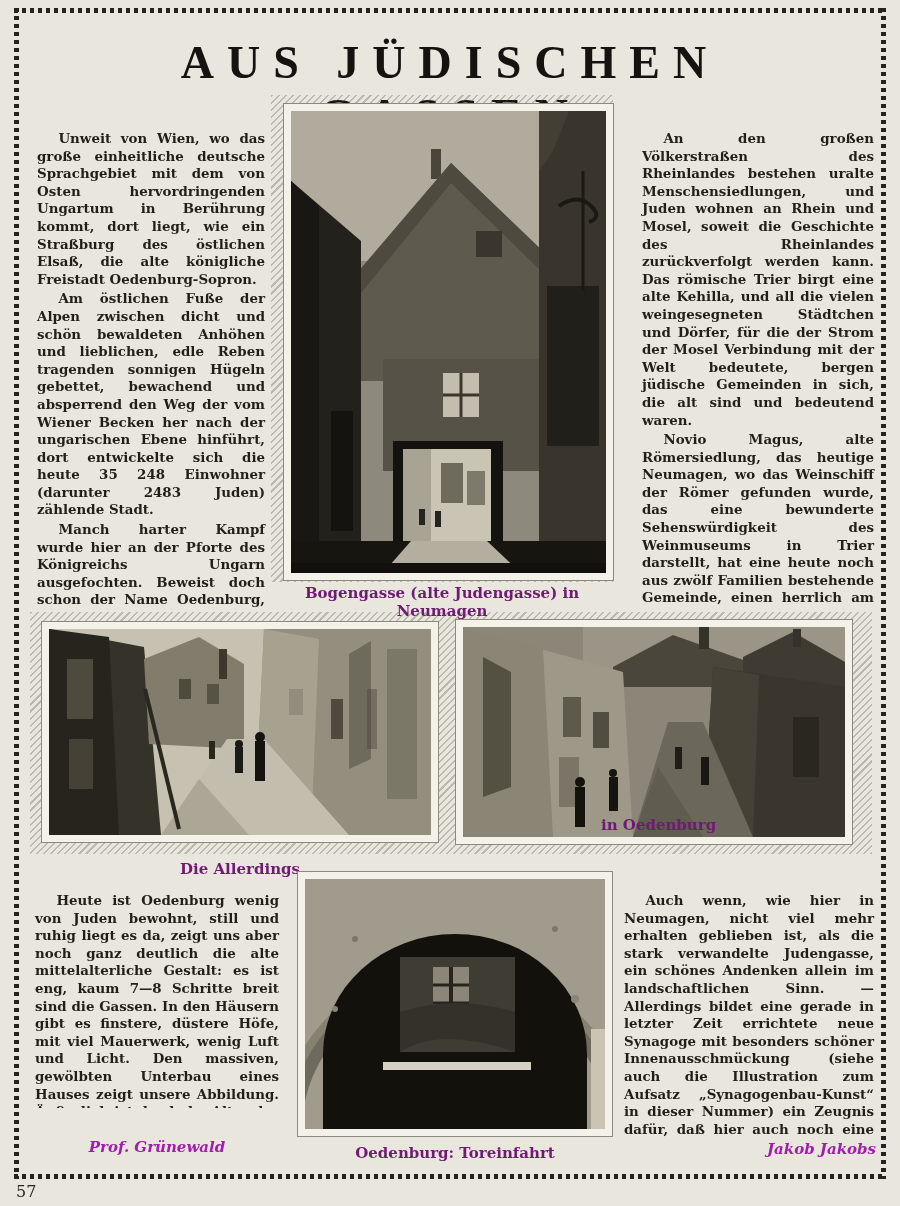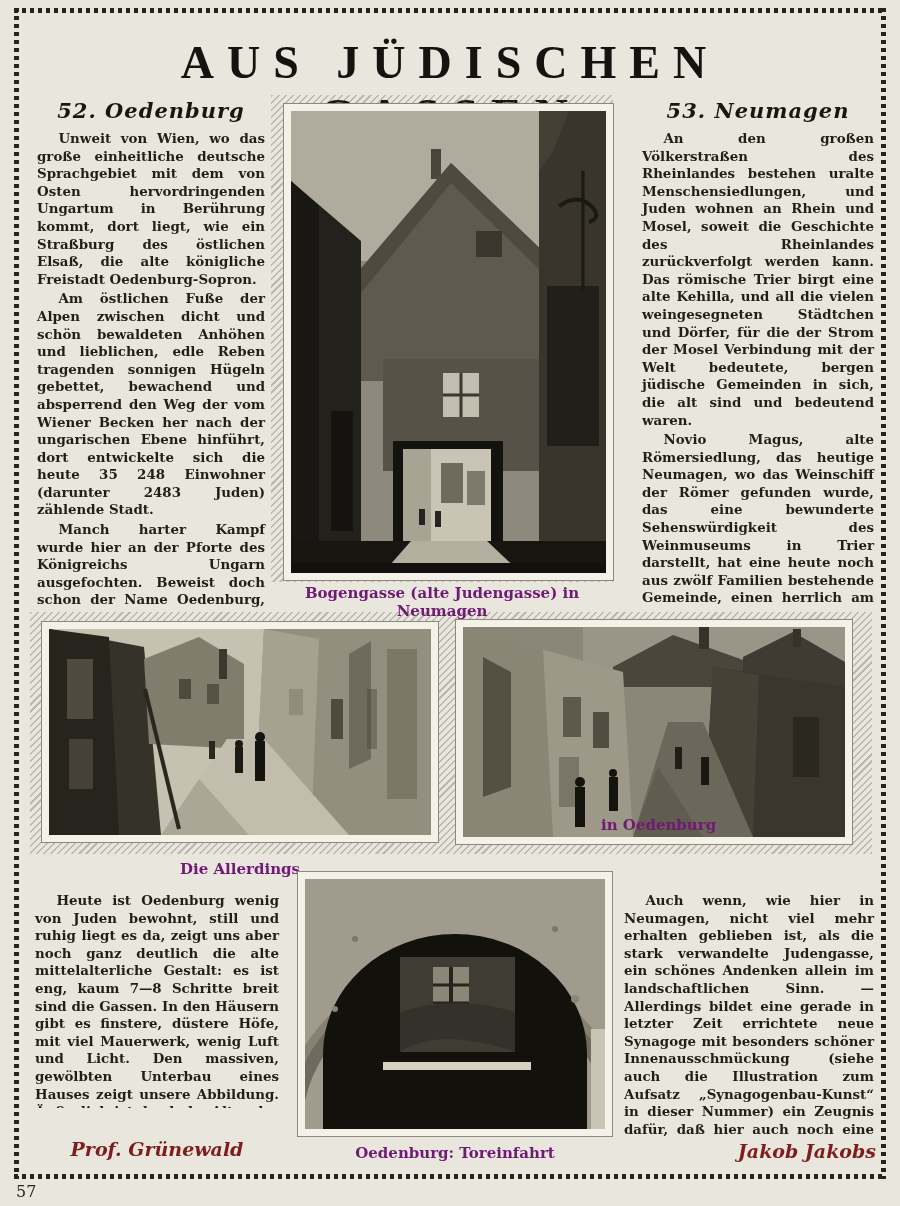--- a/index.html
+++ b/index.html
@@ -17,36 +17,35 @@
 
   .col{position:absolute;font-size:13.4px;line-height:17.6px;text-align:justify;font-weight:bold;color:#221f1a;overflow:hidden;}
   .col p{margin:2px;text-indent:1.6em;}
   .col p.noindent{text-indent:0;}
 
   .hatch{position:absolute;background:repeating-linear-gradient(135deg,rgba(70,66,58,.28) 0 1.5px,rgba(0,0,0,0) 1.5px 5px);}
   .photo{position:absolute;border:7px solid #f3f1e8;box-shadow:0 0 0 1px #8d897e;}
   .photo svg{display:block;}
 
   .caption{position:absolute;font-weight:bold;font-size:15px;color:#701a75;}
-  .sig{position:absolute;font-weight:bold;font-style:italic;font-size:19px;color:#7f1d1d;text-align:right;}
+  .sig{position:absolute;font-weight:bold;font-style:italic;font-size:15px;color:#a21caf;text-align:right;}
   .pagenum{position:absolute;left:16px;top:1182px;font-size:16px;color:#2a2722;}
 </style>
 </head>
 <body>
 
 <div class="page">
 
   <div class="dot-h" style="left:14px;top:8px;width:872px;"></div>
   <div class="dot-h" style="left:14px;top:1174px;width:872px;"></div>
   <div class="dot-v" style="left:14px;top:8px;height:1171px;"></div>
   <div class="dot-v" style="left:881px;top:8px;height:1171px;"></div>
 
   <div class="title">AUS JÜDISCHEN GASSEN</div>
 
-  <div class="art-head" style="left:35px;top:98px;width:232px;">52. Oedenburg</div>
   <div class="col" style="left:35px;top:128px;width:232px;height:482px;">
     <p>Unweit von Wien, wo das große einheitliche deutsche Sprachgebiet mit dem von Osten hervordringenden Ungartum in Berührung kommt, dort liegt, wie ein Straßburg des östlichen Elsaß, die alte königliche Freistadt Oedenburg-Sopron.</p>
     <p>Am östlichen Fuße der Alpen zwischen dicht und schön bewaldeten Anhöhen und lieblichen, edle Reben tragenden sonnigen Hügeln gebettet, bewachend und absperrend den Weg der vom Wiener Becken her nach der ungarischen Ebene hinführt, dort entwickelte sich die heute 35 248 Einwohner (darunter 2483 Juden) zählende Stadt.</p>
     <p>Manch harter Kampf wurde hier an der Pforte des Königreichs Ungarn ausgefochten. Beweist doch schon der Name Oedenburg, daß die ersten deutschen Ansiedler die alte Römerstadt Scarabantia (daraus der ungarische Name Sopron) verfallen und verödet vorfanden. In den ersten Jahrhunderten nach der ungarischen Landnahme war hier ein weites, mehrere Tagewege breites Grenzgebiet, wie dies auch Raschi zu seiner Zeit bekannt war.</p>
   </div>
 
   <div class="hatch" style="left:271px;top:95px;width:342px;height:487px;"></div>
   <div class="photo" style="left:284px;top:104px;">
     <svg width="315" height="462" viewBox="0 0 315 462">
       <rect width="315" height="462" fill="#8d897c"></rect>
@@ -80,21 +79,20 @@
       <path d="M268,95 q20,-14 34,2 q8,10 -4,14" fill="none" stroke="#1b1914" stroke-width="4"></path>
       <line x1="292" y1="60" x2="292" y2="180" stroke="#1b1914" stroke-width="3"></line>
 
       <rect x="0" y="430" width="315" height="32" fill="#17150f"></rect>
       <polygon points="120,430 196,430 230,462 92,462" fill="#b3ae9e"></polygon>
       <rect x="0" y="452" width="315" height="10" fill="#12100c"></rect>
     </svg>
   </div>
   <div class="caption" style="left:271px;top:584px;width:342px;text-align:center;">Bogengasse (alte Judengasse) in Neumagen</div>
 
-  <div class="art-head" style="left:640px;top:98px;width:236px;">53. Neumagen</div>
   <div class="col" style="left:640px;top:128px;width:236px;height:482px;">
     <p>An den großen Völkerstraßen des Rheinlandes bestehen uralte Menschensiedlungen, und Juden wohnen an Rhein und Mosel, soweit die Geschichte des Rheinlandes zurückverfolgt werden kann. Das römische Trier birgt eine alte Kehilla, und all die vielen weingesegneten Städtchen und Dörfer, für die der Strom der Mosel Verbindung mit der Welt bedeutete, bergen jüdische Gemeinden in sich, die alt sind und bedeutend waren.</p>
     <p>Novio Magus, alte Römersiedlung, das heutige Neumagen, wo das Weinschiff der Römer gefunden wurde, das eine bewunderte Sehenswürdigkeit des Weinmuseums in Trier darstellt, hat eine heute noch aus zwölf Familien bestehende Gemeinde, einen herrlich am Bergabhang gelegenen Friedhof, auf dem sich eine Anzahl Grabsteine aus dem siebzehnten Jahrhundert befinden, die eingesunken waren und wieder gehoben worden sind.</p>
 
   </div>
 
   <div class="hatch" style="left:30px;top:612px;width:842px;height:242px;"></div>
 
   <div class="photo" style="left:42px;top:622px;">
     <svg width="382" height="206" viewBox="0 0 382 206">

